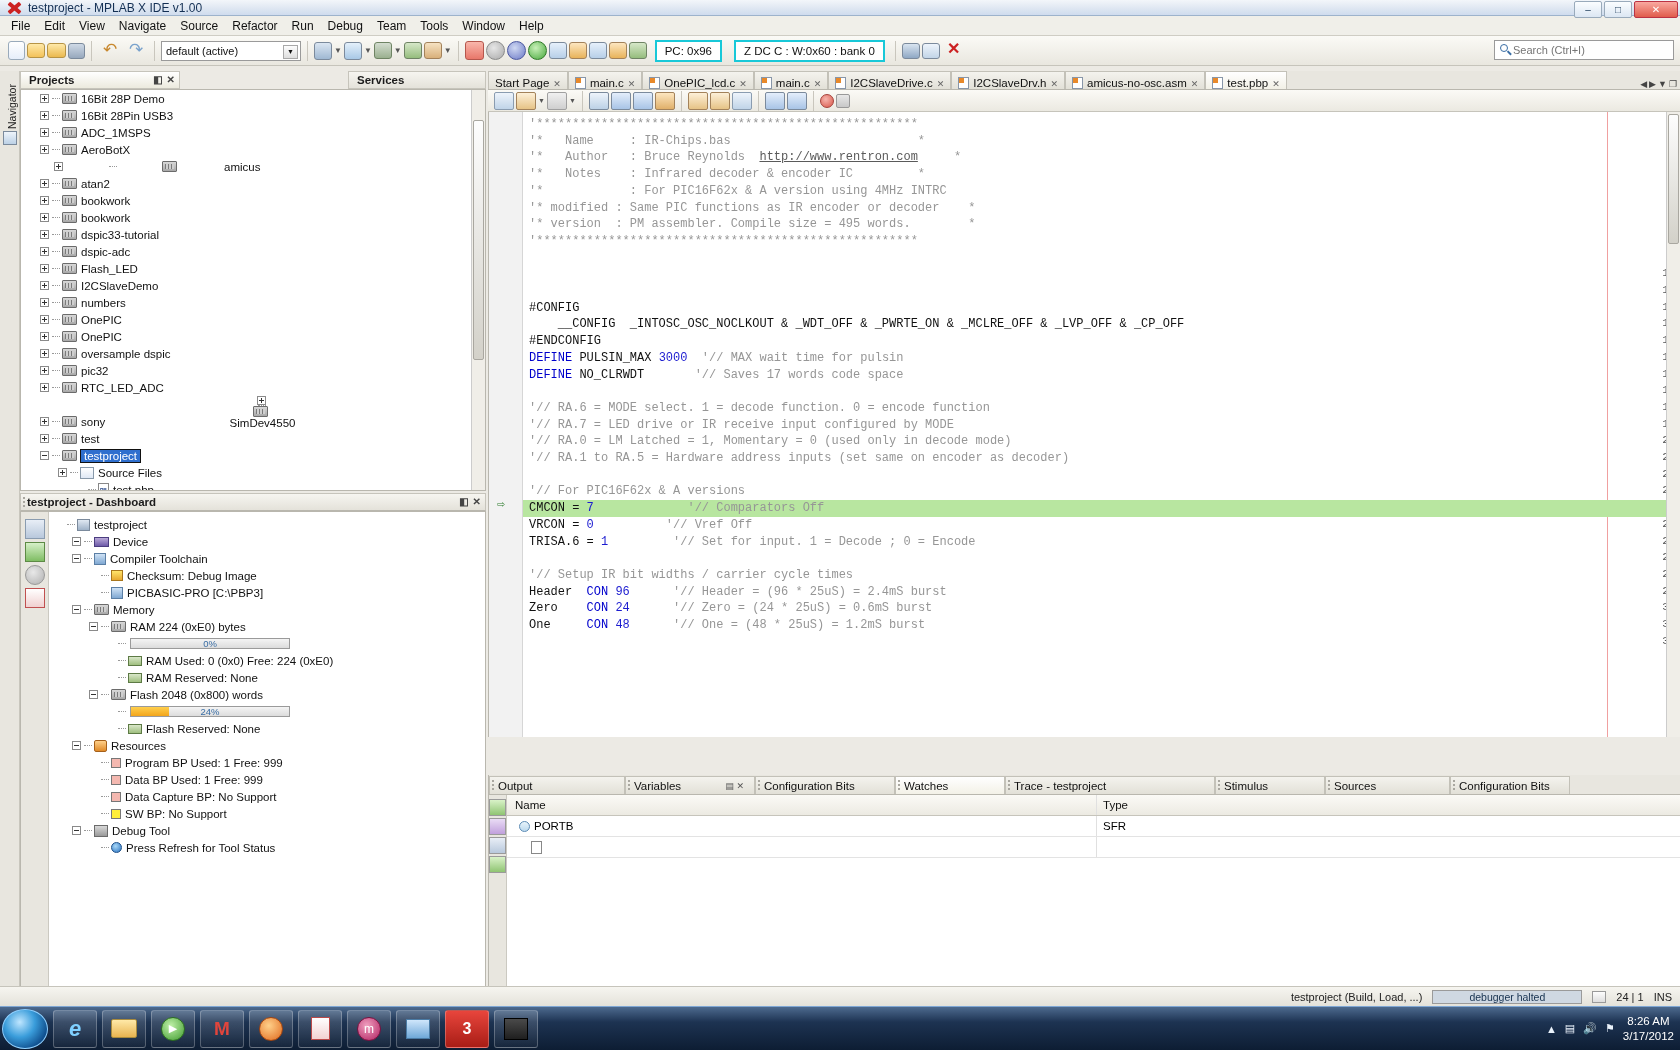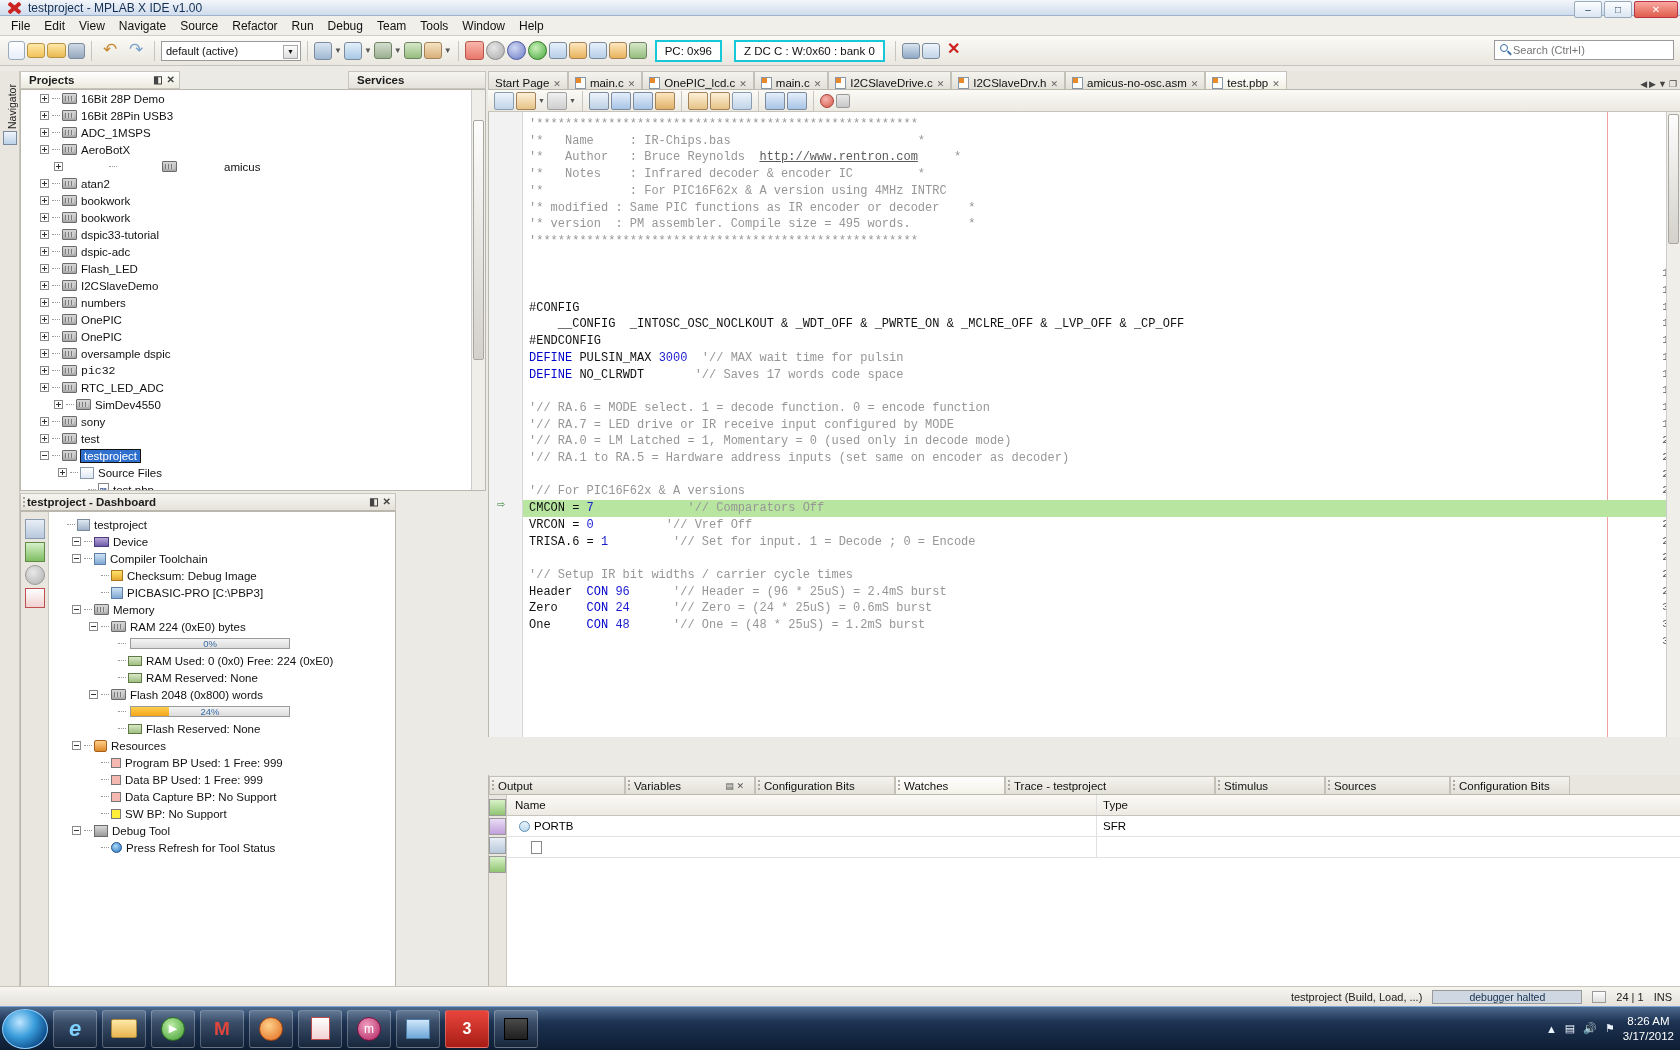--- a/index.html
+++ b/index.html
@@ -85,21 +85,21 @@
   .sel { background:#2f6fce; color:#fff; padding:0 3px; outline:1px solid #111; }
   .srcico { width:14px; height:12px; background:linear-gradient(#fff,#dfe8f5); border:1px solid #89a;
     margin-right:4px; flex:0 0 auto; }
   .fileico { width:11px; height:13px; background:#fff; border:1px solid #888; margin-right:4px;
     flex:0 0 auto; font-size:5px; color:#2a4a8a; text-align:center; line-height:13px; font-weight:bold; }
   .vscroll { position:absolute; right:0; top:0; width:14px; bottom:0; background:#f0eee8; border-left:1px solid #ccc; }
   .vthumb { position:absolute; left:1px; width:11px; background:linear-gradient(#fdfdfd,#d3d1c9);
     border:1px solid #a9a7a0; border-radius:2px; }
 
   
-  .dash { position:absolute; left:20px; top:422px; width:376px; bottom:12px; }
+  .dash { position:absolute; left:20px; top:422px; width:466px; bottom:12px; }
   .dashbody { position:absolute; left:0; top:18px; right:0; bottom:0; background:#fff;
     border:1px solid #b9b7ae; display:flex; }
   .dashrail { width:28px; background:#e8e6df; border-right:1px solid #cbc9c1; padding-top:4px; }
   .dashrail .ri { width:20px; height:20px; margin:3px auto; }
   .dashtree { flex:1; padding:4px 0 0 4px; overflow:hidden; }
   .bar { height:11px; width:160px; border:1px solid #9a9a9a; background:linear-gradient(#f4f4f4,#dcdcdc);
     position:relative; margin-left:2px; display:inline-block; vertical-align:middle; }
   .bar .fill { position:absolute; left:0; top:0; bottom:0; background:linear-gradient(#ffcf4d,#f2a51b); }
   .bar .lbl { position:absolute; left:0; right:0; top:-1px; text-align:center; font-size:9.5px; color:#3a6ea5; }
   .sq { width:10px; height:10px; border:1px solid #777; margin-right:4px; flex:0 0 auto; }
@@ -379,33 +379,33 @@
               <span class="dotline"></span>
               <span class="chip"></span>
               <span class="">OnePIC</span>
             </div>
             <div class="trow" style="padding-left: 6px;">
               <span class="exp plus"></span>
               <span class="dotline"></span>
               <span class="chip"></span>
               <span class="">oversample dspic</span>
             </div>
-            <div class="trow" style="padding-left: 6px; font-family: Liberation Mono, monospace;">
+            <div class="trow" style="padding-left: 6px;">
               <span class="exp plus"></span>
               <span class="dotline"></span>
               <span class="chip"></span>
               <span class="">pic32</span>
             </div>
             <div class="trow" style="padding-left: 6px;">
               <span class="exp plus"></span>
               <span class="dotline"></span>
               <span class="chip"></span>
               <span class="">RTC_LED_ADC</span>
             </div>
-            <div class="trow" style="padding-left: 20px;">
+            <div class="trow" style="padding-left: 20px; flex-direction: column;">
               <span class="exp plus"></span>
               <span class="dotline"></span>
               <span class="chip"></span>
               <span class="">SimDev4550</span>
             </div>
             <div class="trow" style="padding-left: 6px;">
               <span class="exp plus"></span>
               <span class="dotline"></span>
               <span class="chip"></span>
               <span class="">sony</span>

